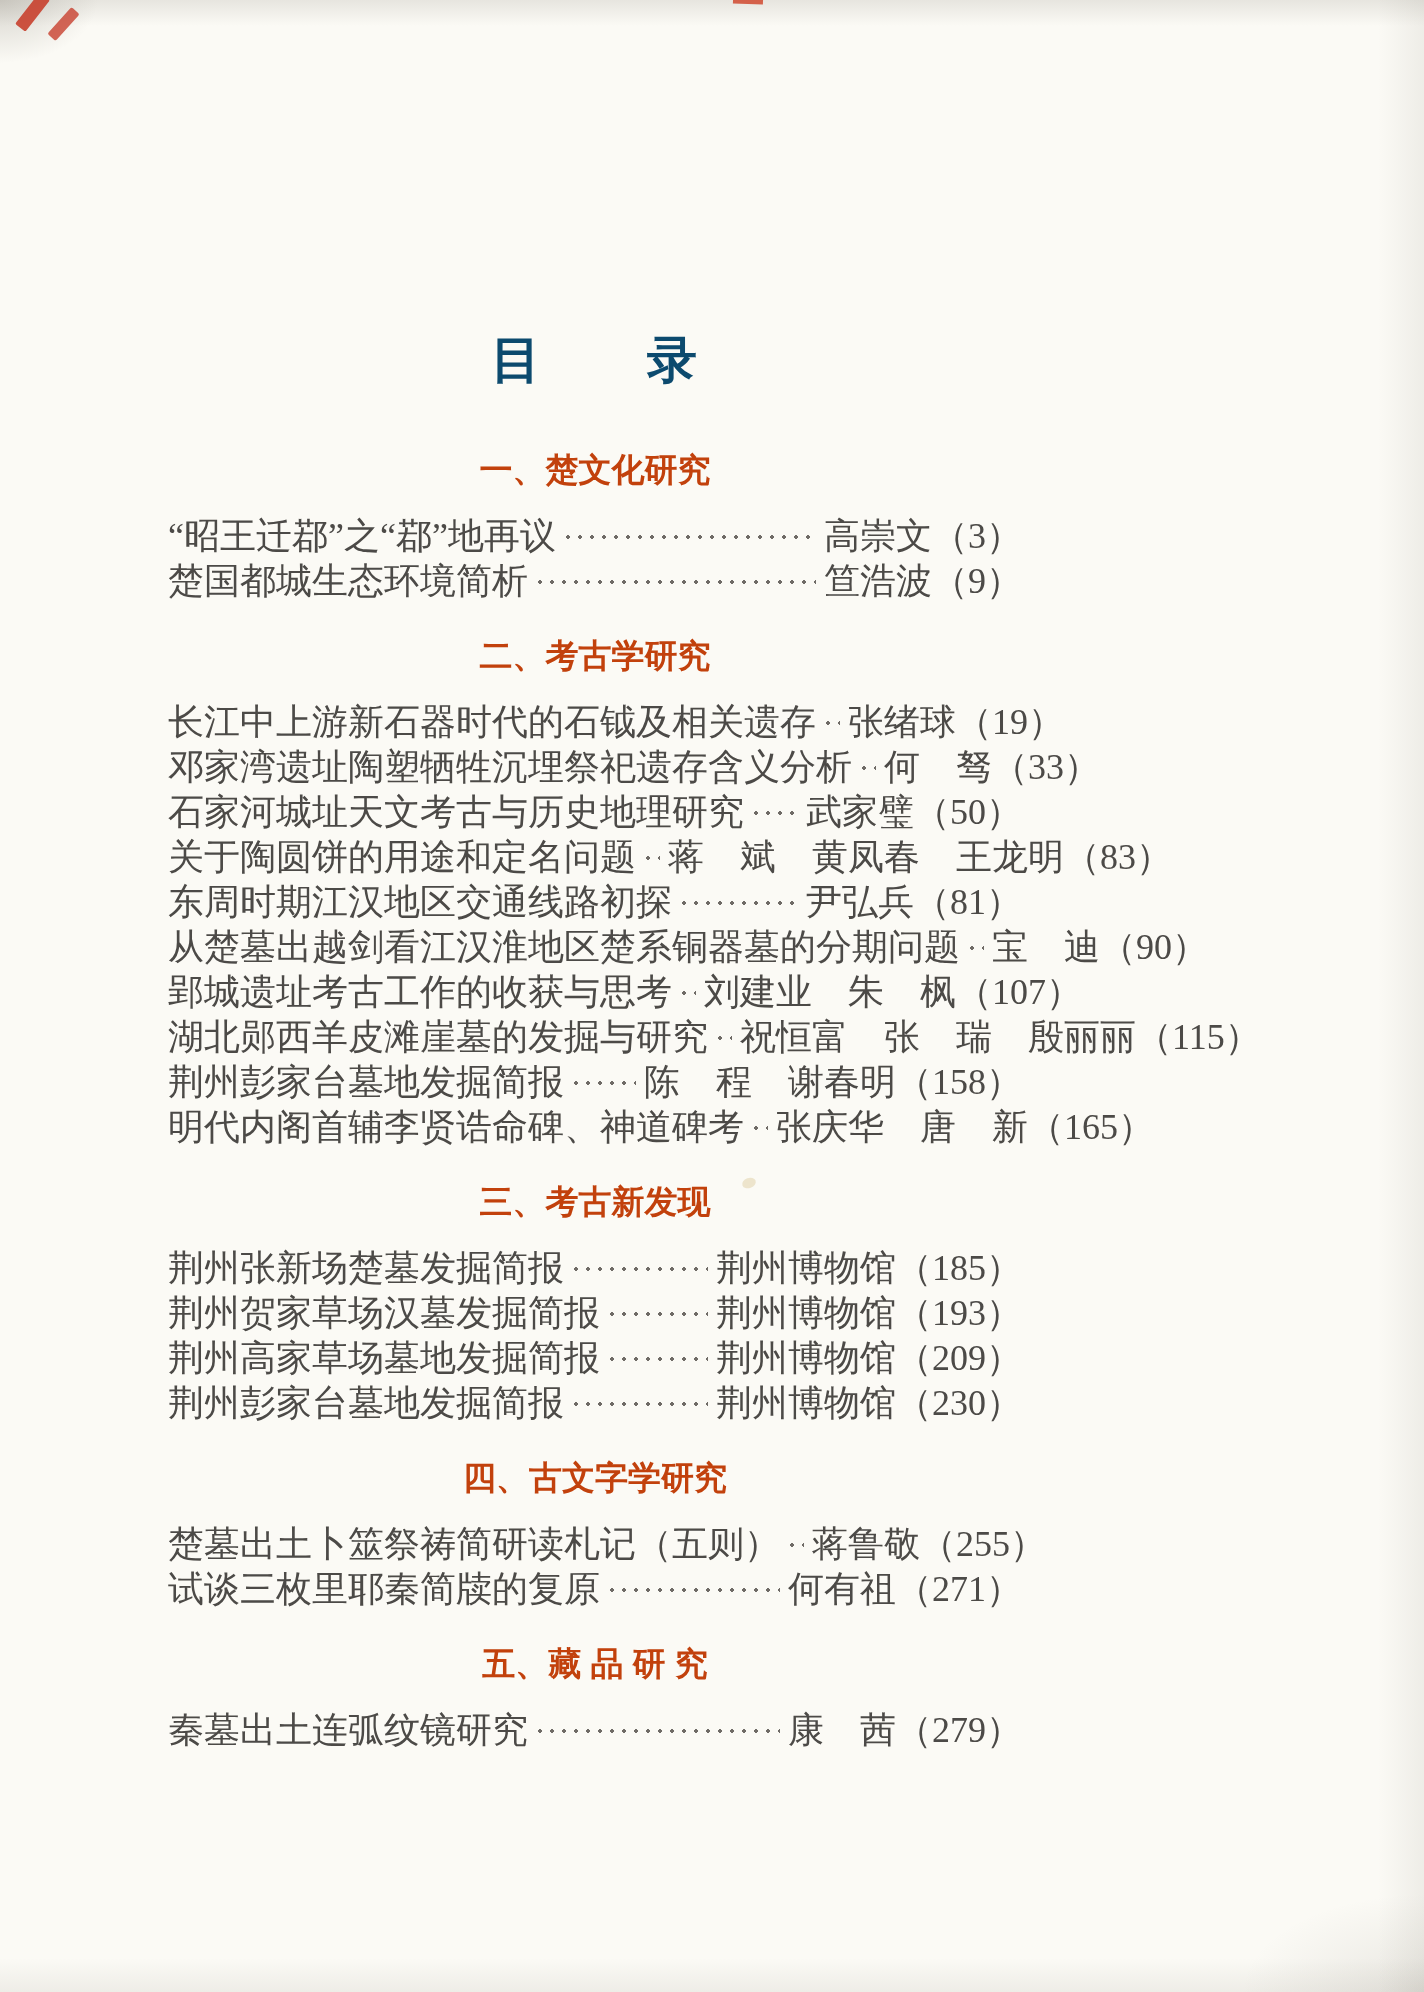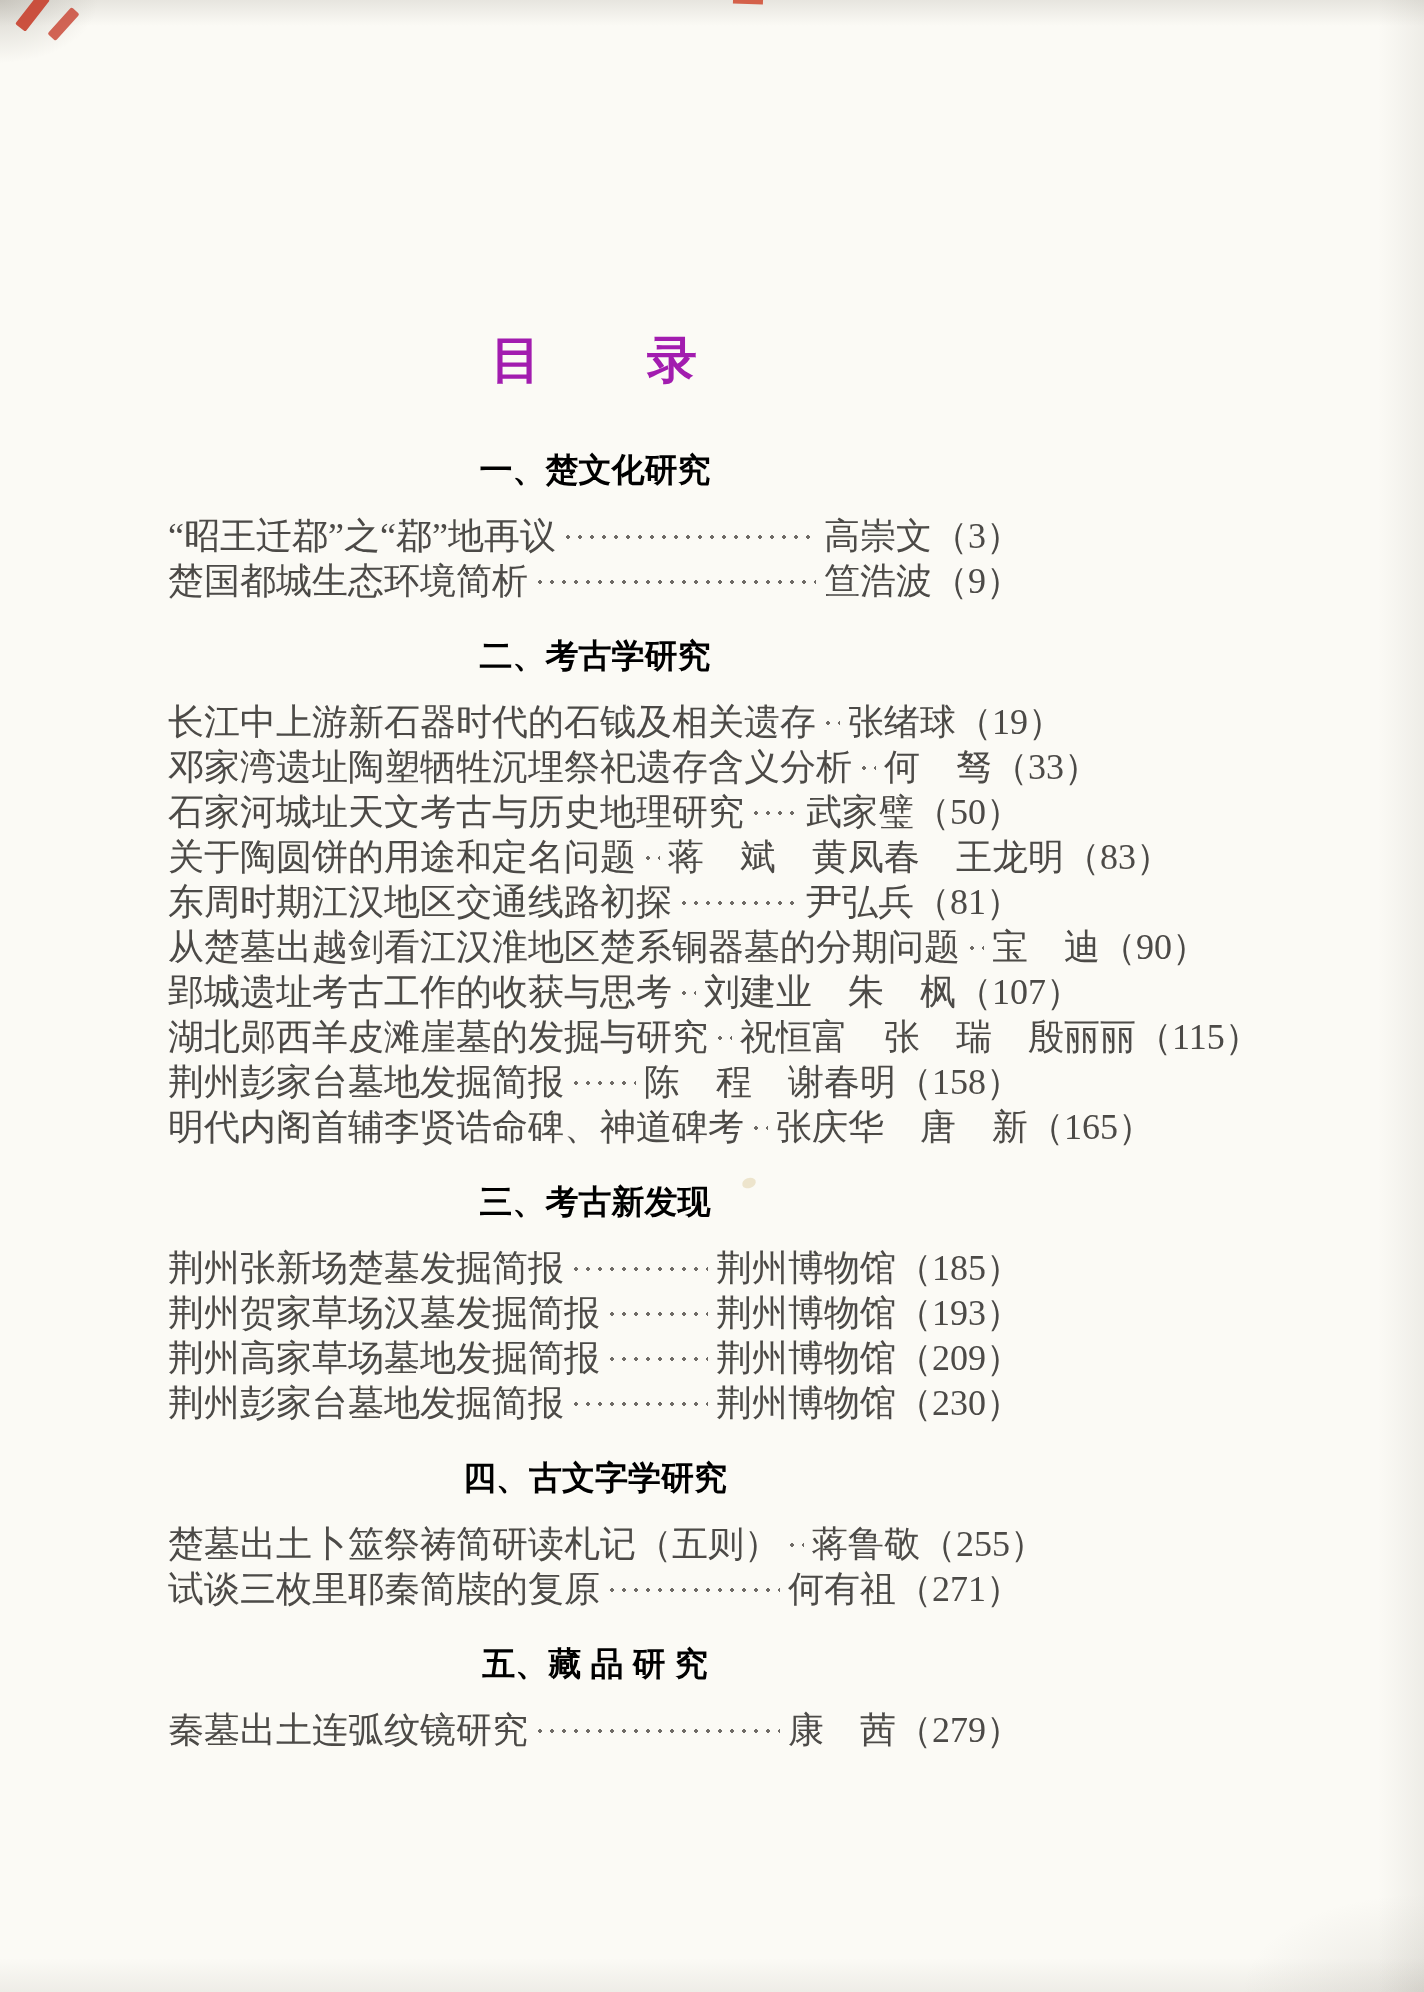--- a/index.html
+++ b/index.html
@@ -30,29 +30,29 @@
 
   .content{
     position:absolute;left:168px;top:0;width:854px;
   }
   .title{
     margin:333px 0 61px 0;
     font-size:50px;line-height:54px;
     font-weight:bold;
     text-align:center;
     letter-spacing:2px;
-    color:#a21caf;
+    color:#0c4a6e;
   }
   .section-header{
     margin-top:30px;
     font-family:"Liberation Sans","DejaVu Sans",sans-serif;
     font-weight:bold;
     font-size:33px;line-height:44px;
     text-align:center;
-    color:#000000;
+    color:#c2410c;
   }
   .entries{margin-top:22px;}
   .entry{
     display:flex;align-items:center;
     height:45px;
     font-size:36px;
     white-space:nowrap;
   }
   .etitle{flex:0 0 auto;}
   .leader{

